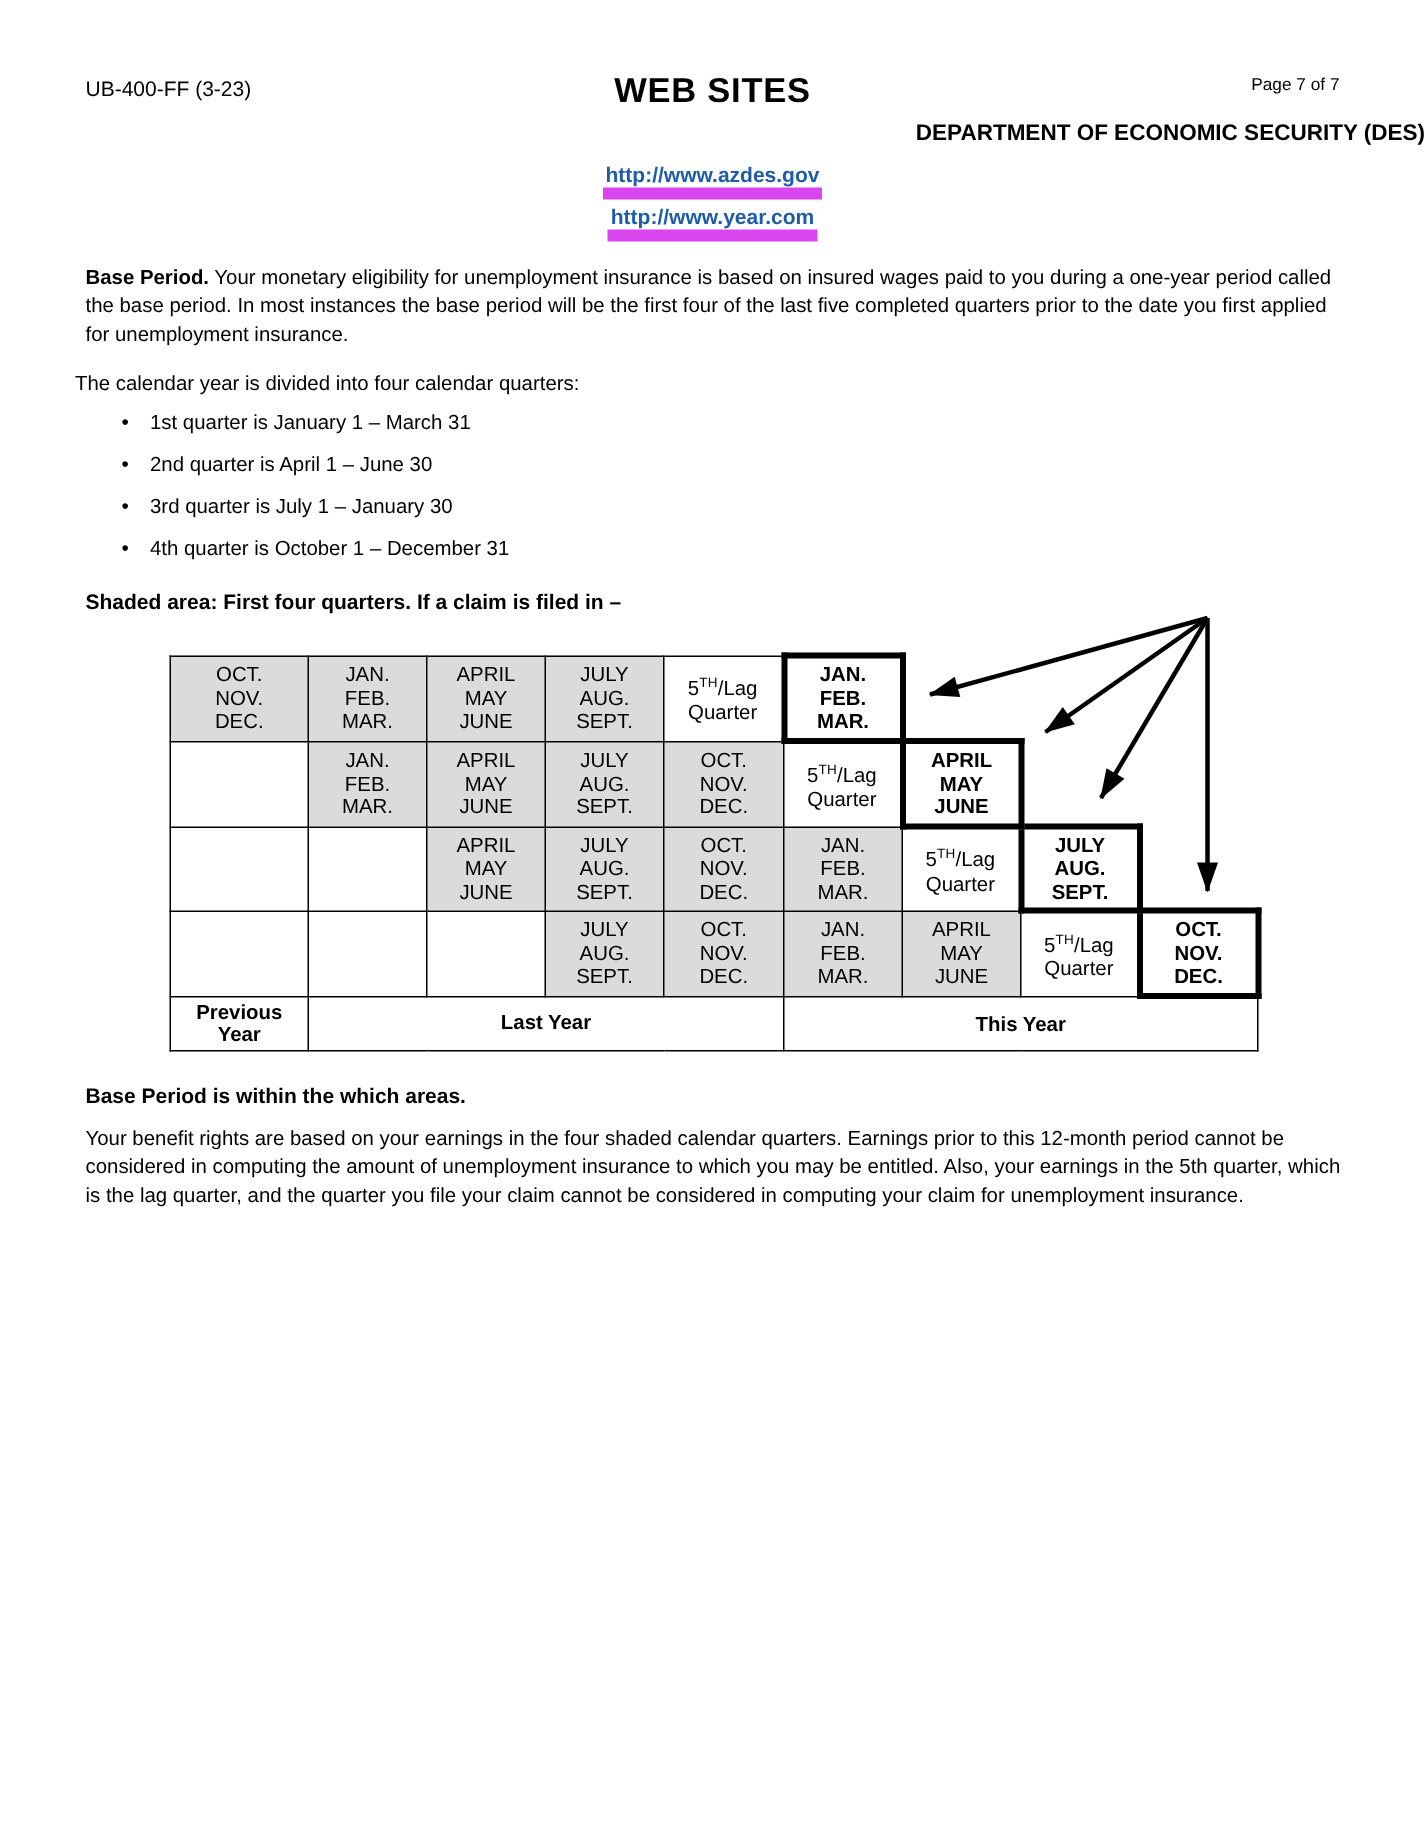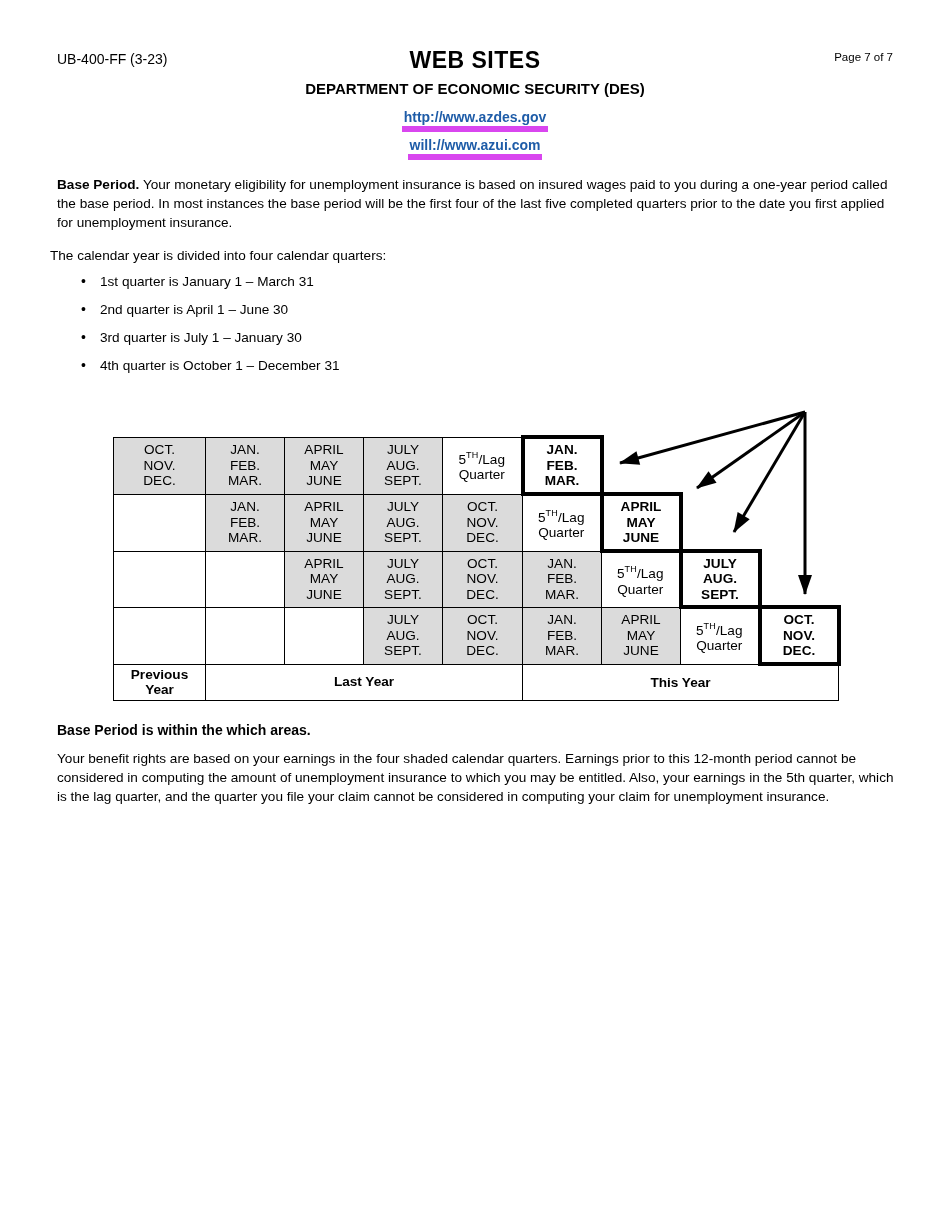--- a/index.html
+++ b/index.html
@@ -10,26 +10,26 @@
     font-family:"Liberation Sans","DejaVu Sans",sans-serif;
     overflow:hidden;
   }
   .abs { position:absolute; }
 
   
   .form-number { left:57px; top:51px; font-size:14px; }
   .page-label  { right:57px; top:51px; font-size:11.5px; }
   .doc-title   { left:0; right:0; top:47px; text-align:center;
                  font-size:23px; font-weight:bold; letter-spacing:.5px; }
-  .doc-subtitle{ left:0; right:0; top:80px; text-align:center;
+  .doc-subtitle{ left:0; right:0; top:80px; text-align:right;
                  font-size:15px; font-weight:bold; }
   .link-row    { left:0; right:0; text-align:center; }
   .link-row.l1 { top:108px; } .link-row.l2 { top:136px; }
   .weblink { color:#1E5CA8; font-weight:bold; font-size:14px;
-             text-decoration:none; border-bottom:6px solid #d946ef;
+             text-decoration:none; border-bottom:8px solid #d946ef;
              padding:0 2px 1px 2px; }
 
   
   .bodytext { font-size:13.6px; line-height:19px; }
   .intro-p      { left:57px; top:175px; width:838px; }
   .calendar-line{ left:50px; top:246px; width:838px; }
   .bullets { left:57px; top:272px; width:700px; list-style:none; }
   .bullets li { position:relative; padding-left:43px; margin-bottom:9px;
                 font-size:13.6px; line-height:19px; }
   .bullets li::before { content:"•"; position:absolute; left:24px; top:0;
@@ -62,34 +62,35 @@
 <div class="page">
 
   <div class="abs form-number">UB-400-FF (3-23)</div>
   <div class="abs page-label">Page 7 of 7</div>
   <div class="abs doc-title">WEB SITES</div>
   <div class="abs doc-subtitle">DEPARTMENT OF ECONOMIC SECURITY (DES)</div>
   <div class="abs link-row l1">
     <a class="weblink" href="#">http://www.azdes.gov</a>
   </div>
   <div class="abs link-row l2">
-    <a class="weblink" href="#">will://www.azui.com</a>
+    <a class="weblink" href="#">http://www.year.com</a>
   </div>
 
   <p class="abs bodytext intro-p"><b>Base Period.</b><span> Your monetary eligibility for unemployment insurance is based on insured wages paid to you during a one-year period called the base period. In most instances the base period will be the first four of the last five completed quarters prior to the date you first applied for unemployment insurance.</span></p>
 
   <p class="abs bodytext calendar-line">The calendar year is divided into four calendar quarters:</p>
 
   <ul class="abs bullets">
     <li>1st quarter is January 1 – March 31</li>
     <li>2nd quarter is April 1 – June 30</li>
     <li>3rd quarter is July 1 – January 30</li>
     <li>4th quarter is October 1 – December 31</li>
   </ul>
 
+  <div class="abs shaded-heading">Shaded area: First four quarters. If a claim is filed in –</div>
 
   <div class="abs bp-table-wrap">
     <table class="bp">
       <colgroup>
         <col style="width:92px">
           <col style="width:79px">
           <col style="width:79px">
         <col style="width:79px">
           <col style="width:80px">
           <col style="width:79px">

